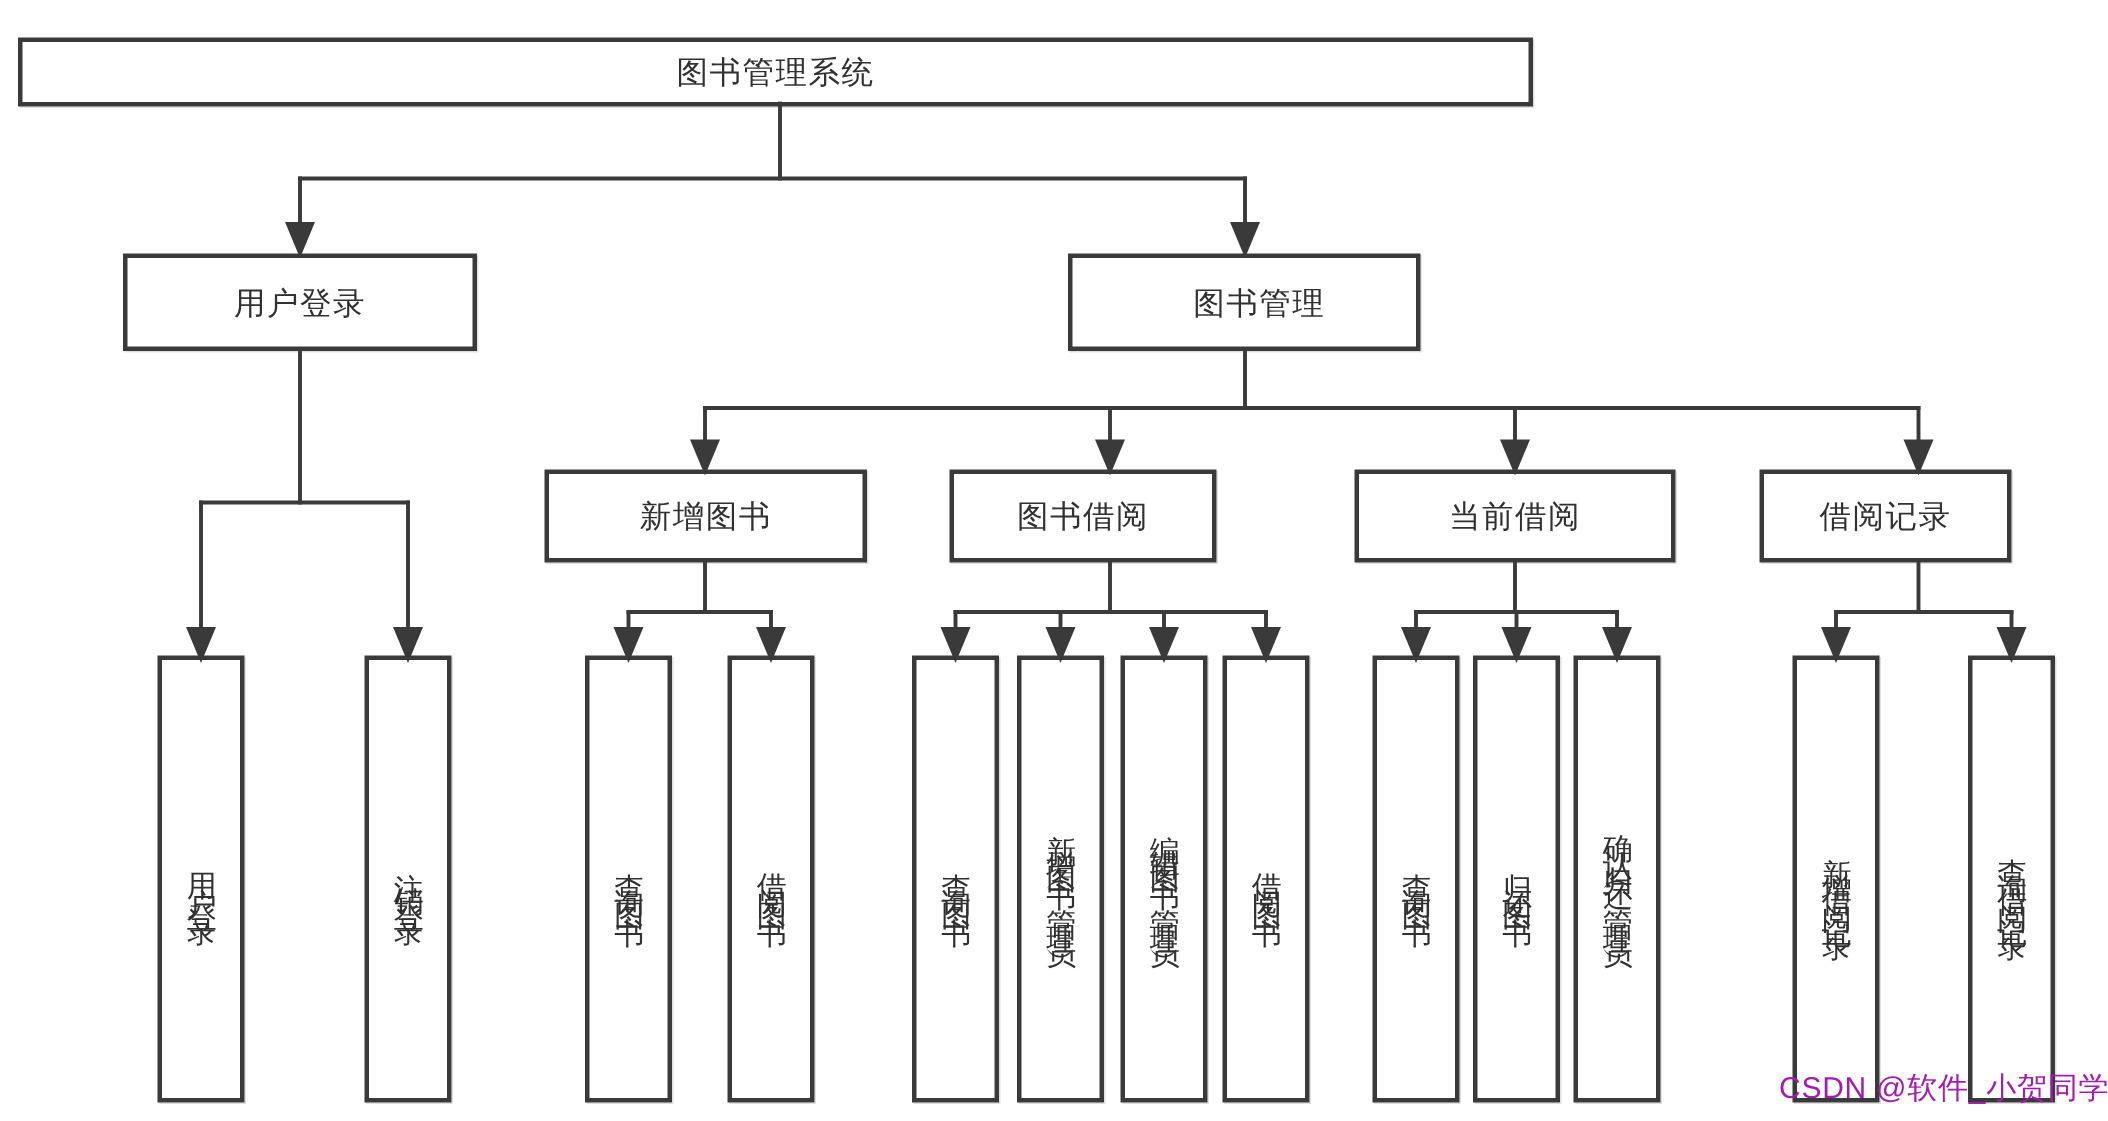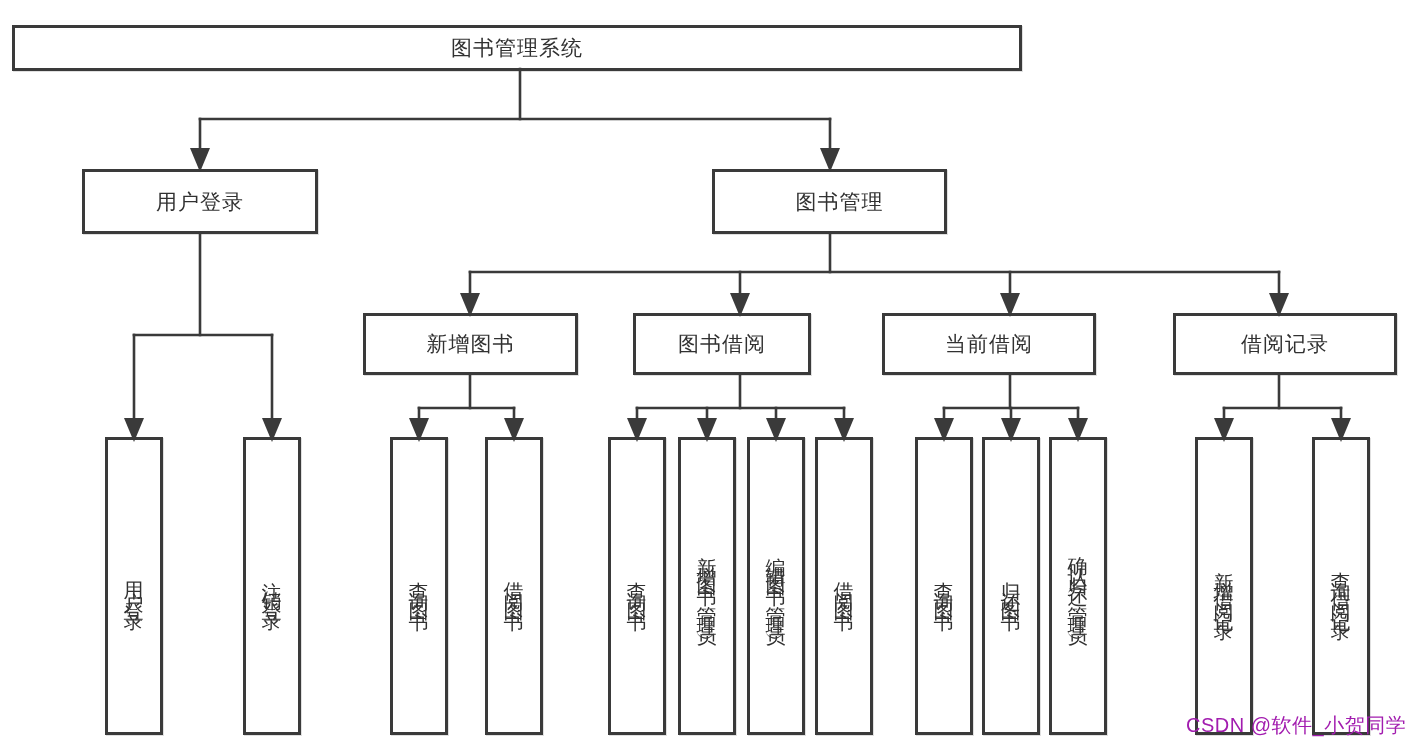--- a/index.html
+++ b/index.html
@@ -61,24 +61,24 @@
   <div class="node h-node" style="left:712px;top:169px;width:235px;height:65px;padding-left:20px;">
     <span>图书管理</span>
   </div>
 
   <div class="node h-node" style="left:363px;top:313px;width:215px;height:62px;">
     <span>新增图书</span>
   </div>
   <div class="node h-node" style="left:633px;top:313px;width:178px;height:62px;">
     <span>图书借阅</span>
   </div>
-  <div class="node h-node" style="left:882px;top:313px;width:214px;height:62px;">
+  <div class="node h-node" style="left:903px;top:313px;width:214px;height:62px;">
     <span>当前借阅</span>
   </div>
-  <div class="node h-node" style="left:1173px;top:313px;width:224px;height:62px;">
+  <div class="node h-node" style="left:1173px;top:313px;width:168px;height:62px;">
     <span>借阅记录</span>
   </div>
 
   <div class="node v-node" style="left:105px;">
     <span>用户登录</span>
   </div>
   <div class="node v-node" style="left:243px;">
     <span>注销登录</span>
   </div>
 

